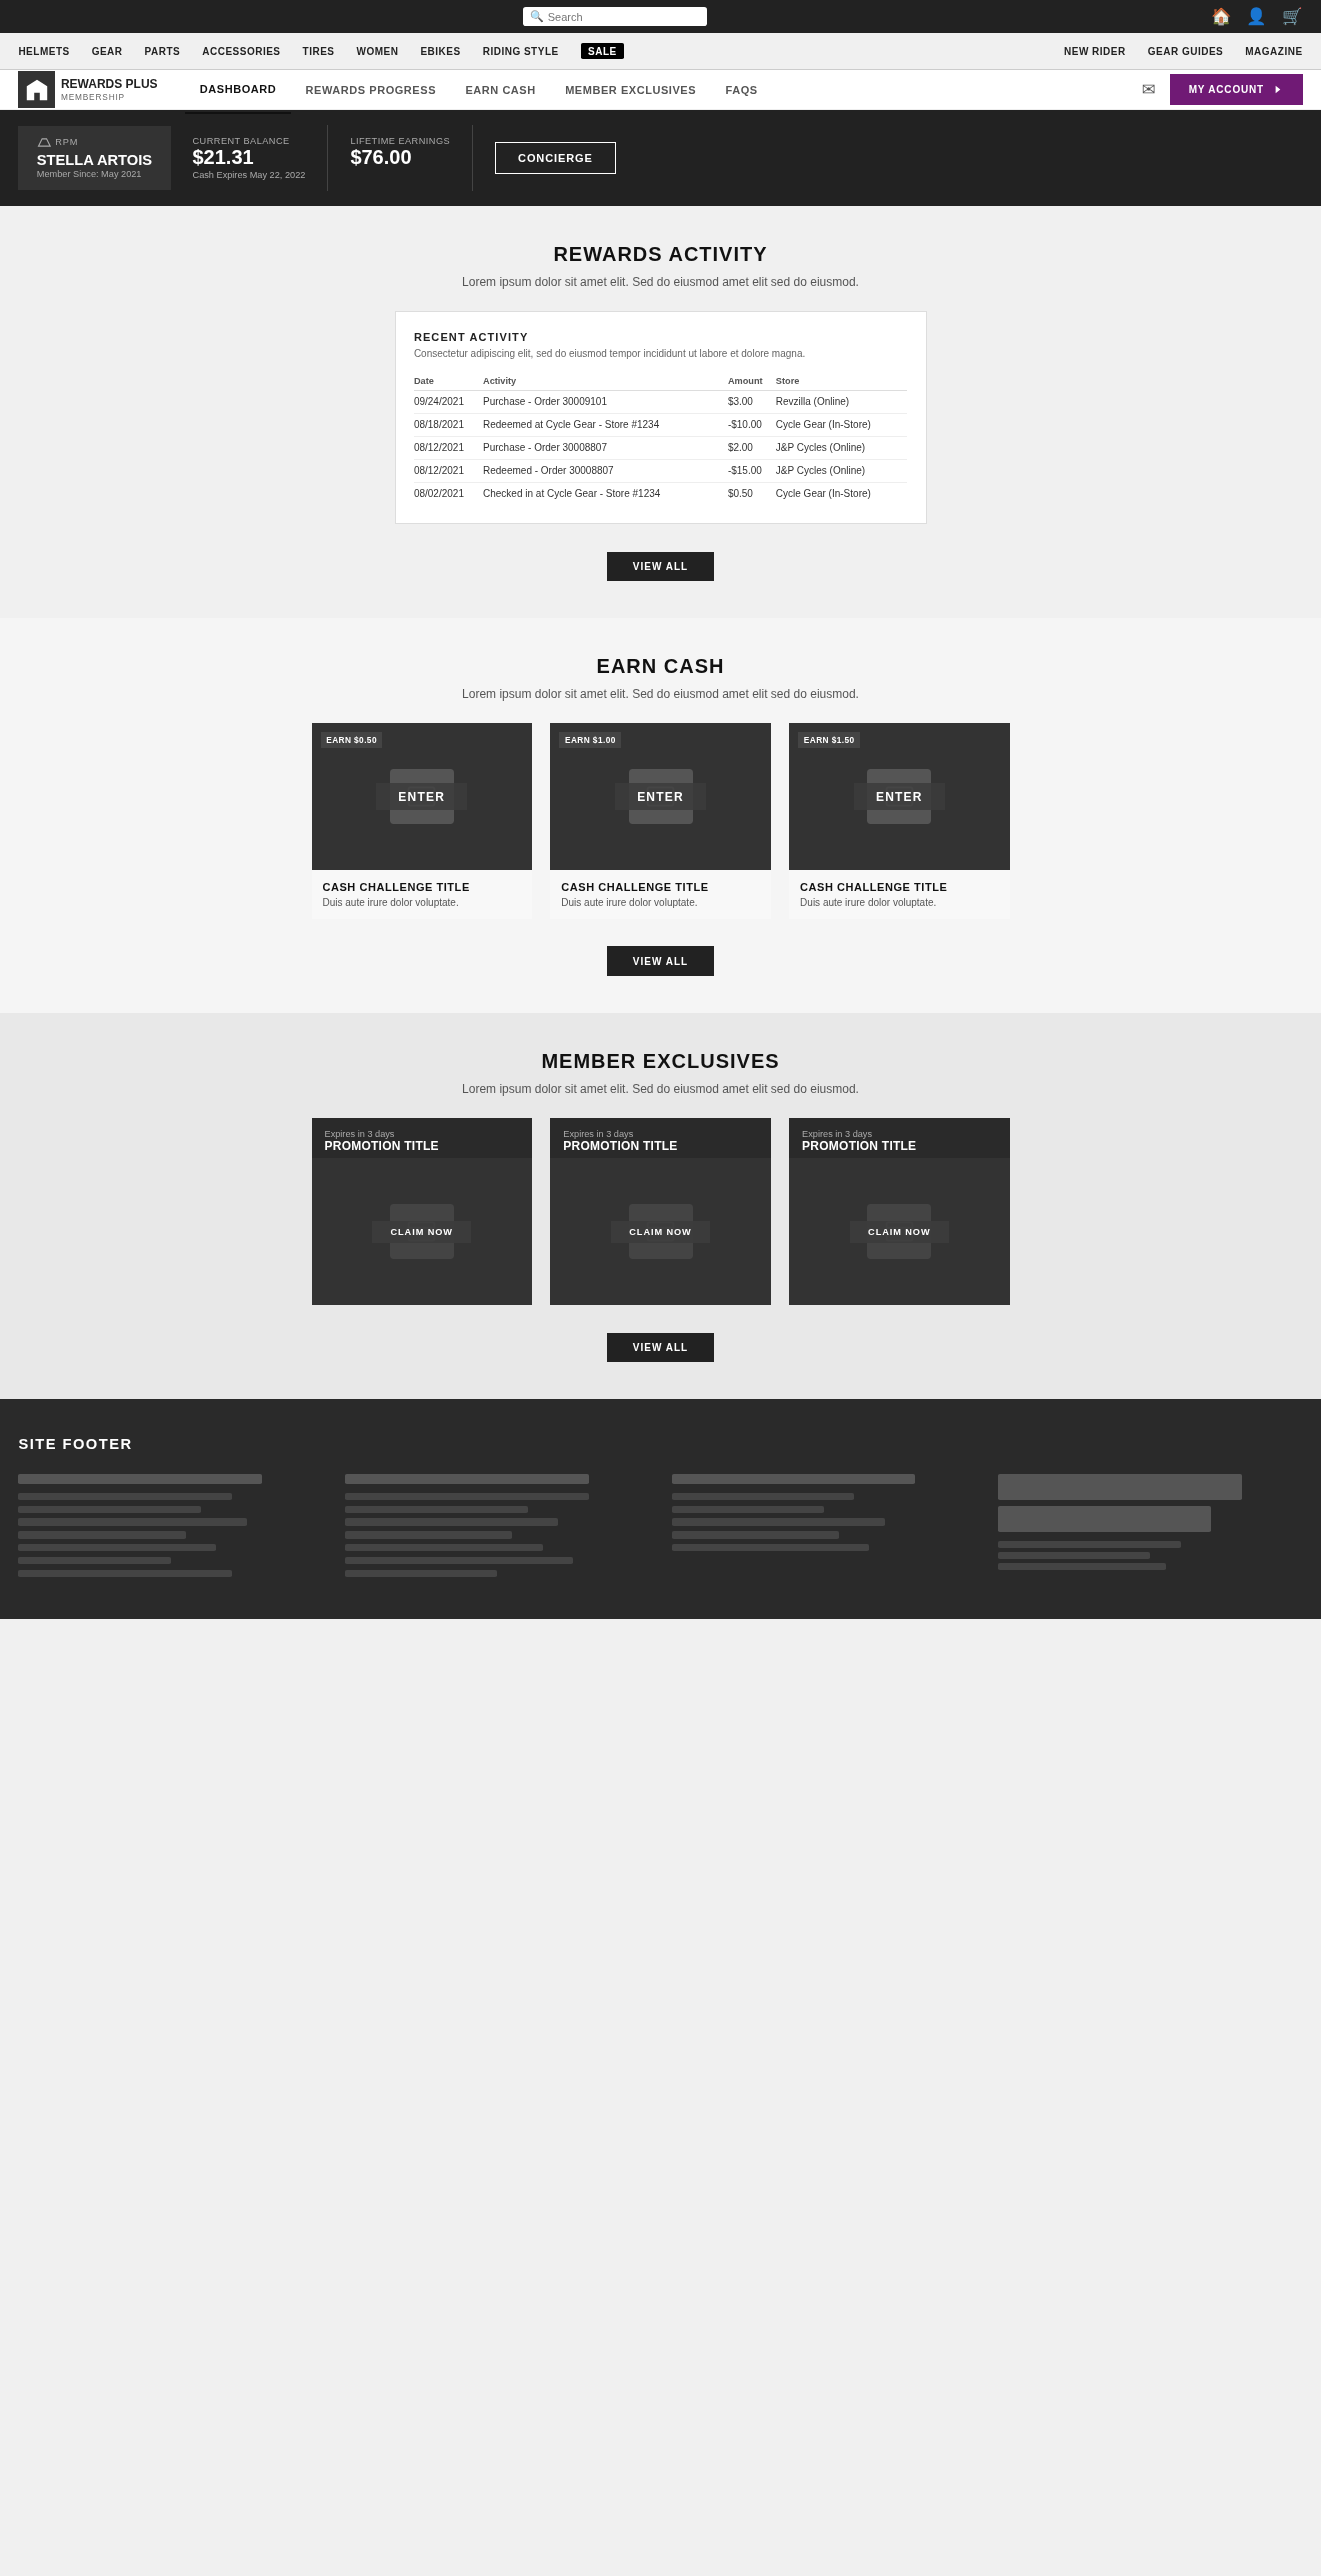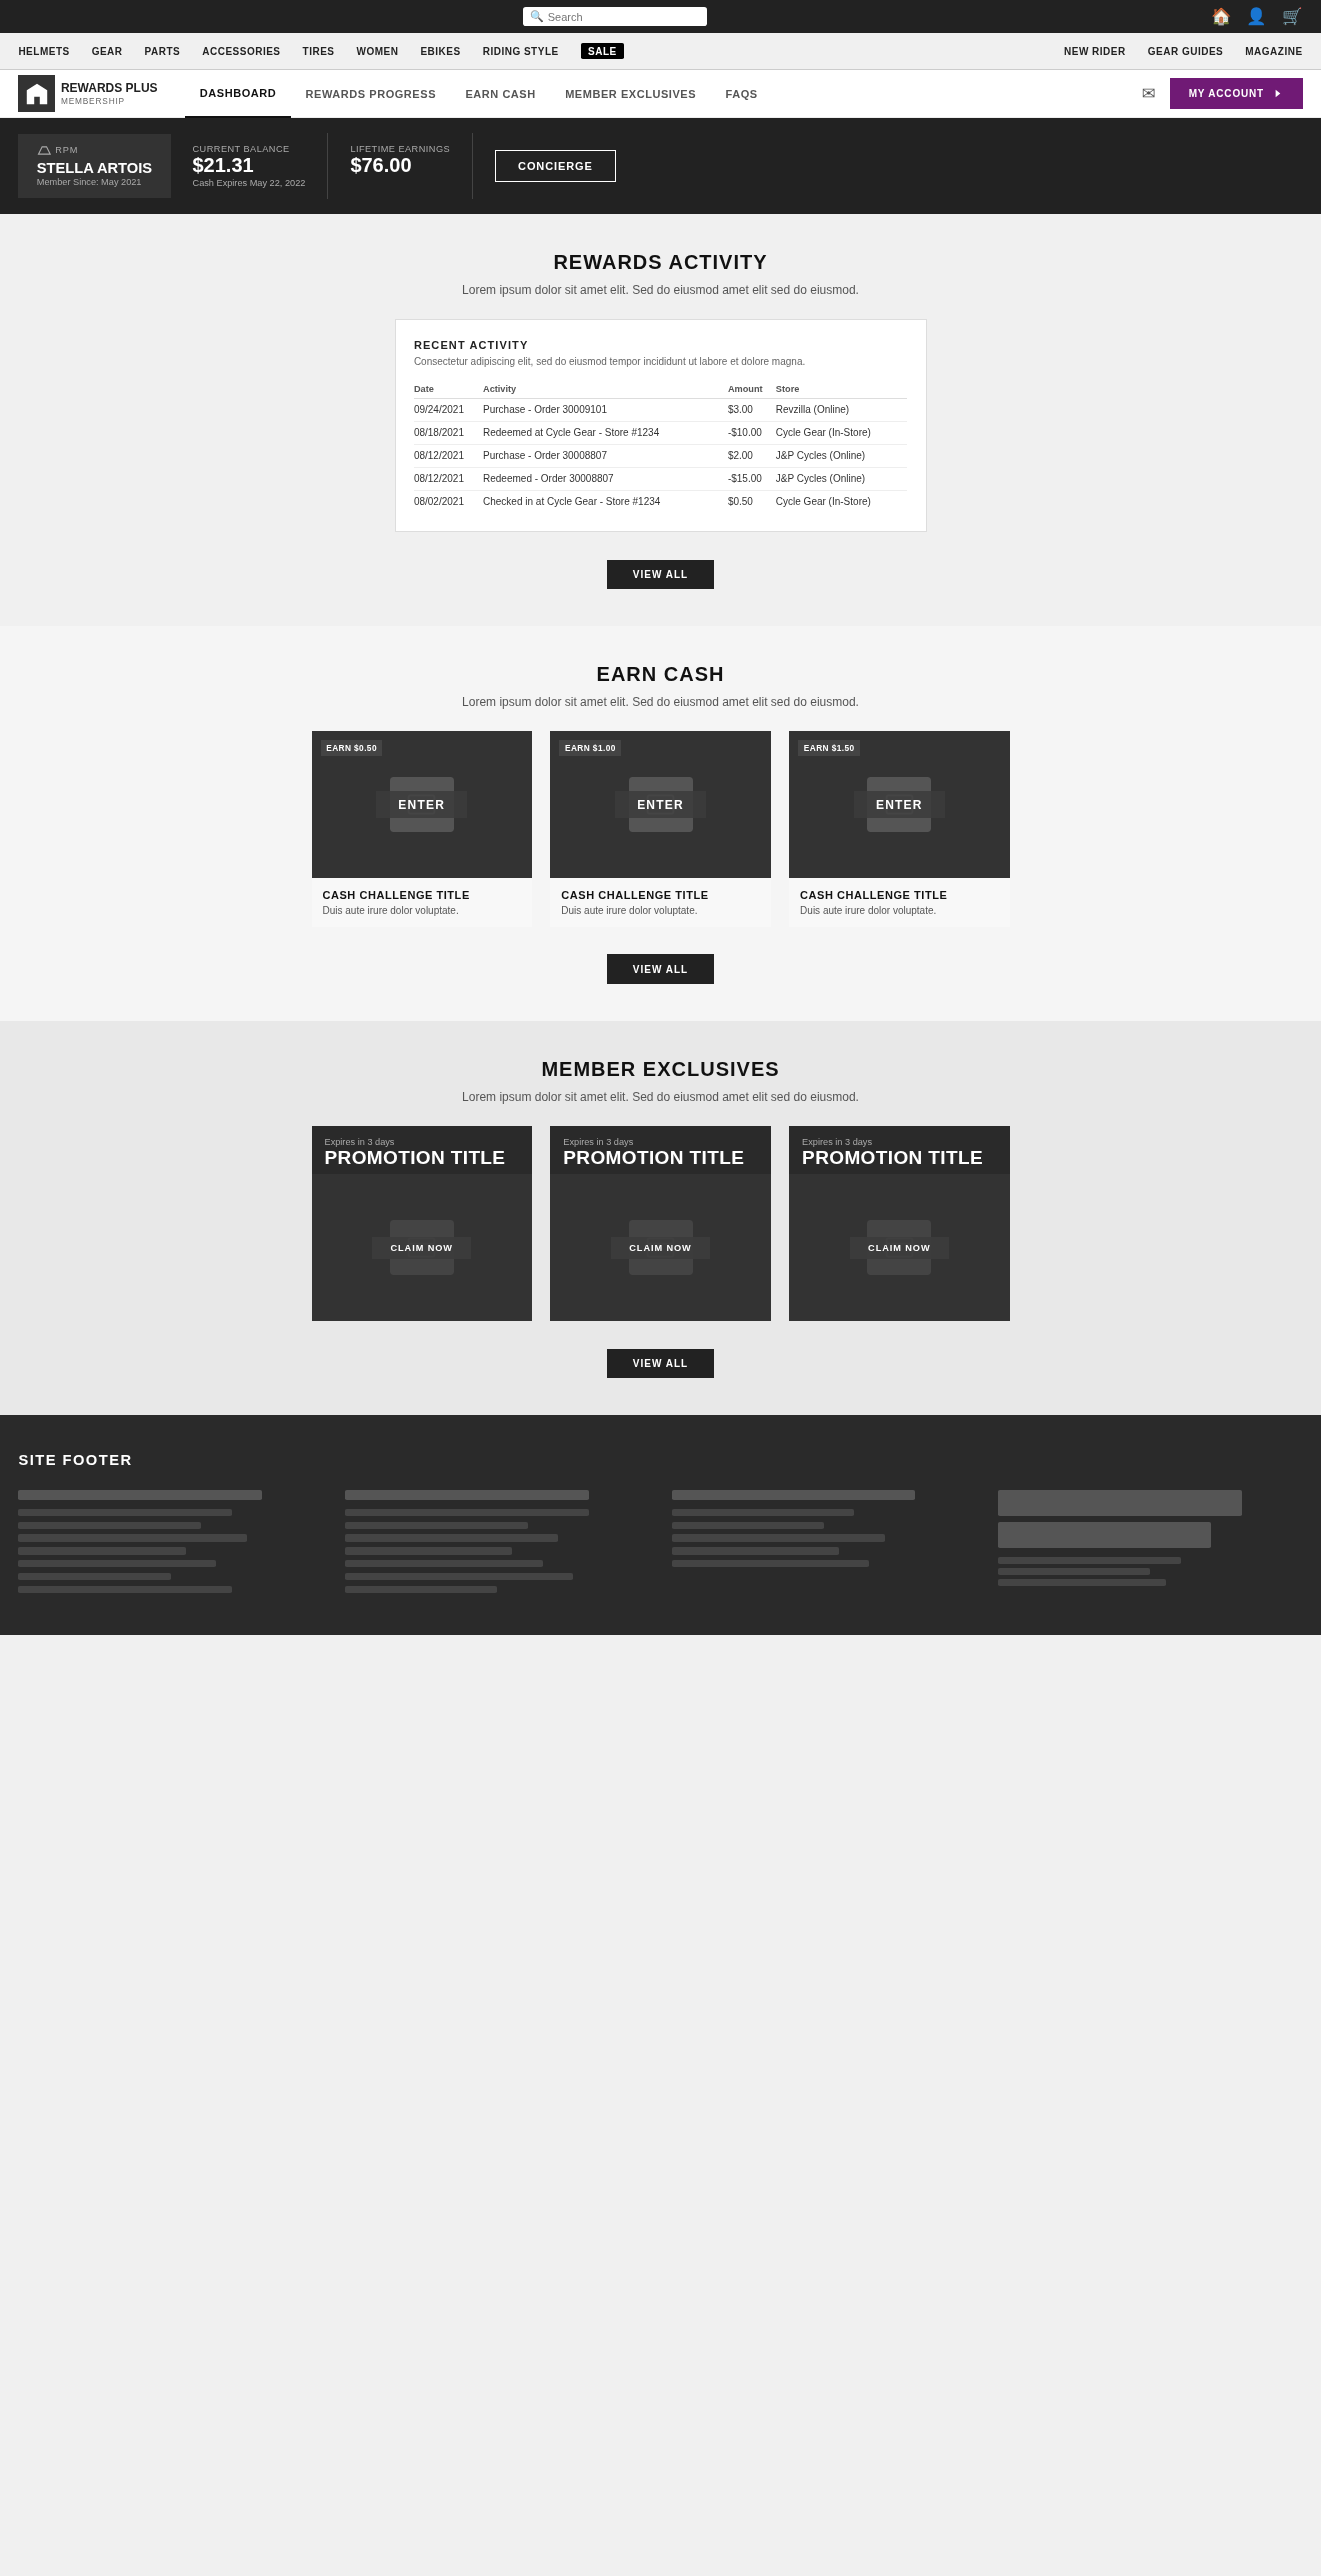--- a/index.html
+++ b/index.html
@@ -13,21 +13,21 @@
     .top-nav-icons { display: flex; align-items: center; gap: 14.7px; }
 
     
     .main-nav { background: #f0f0f0; border-bottom: 0.9px solid #ccc; display: flex; align-items: center; padding: 0 18.4px; height: 37px; gap: 22px; }
     .main-nav a { font-size: 10px; font-weight: bold; text-decoration: none; color: #222; letter-spacing: 0.05em; }
     .main-nav a.sale { background: #000; color: white; padding: 2.8px 7.3px; border-radius: 1.8px; }
     .main-nav-right { margin-left: auto; display: flex; gap: 22px; }
     .main-nav-right a { font-size: 10px; font-weight: bold; text-decoration: none; color: #222; letter-spacing: 0.05em; }
 
     
-    .rewards-nav { background: white; border-bottom: 1.8px solid #eee; display: flex; align-items: center; padding: 0 18.4px; height: 48px; }
+    .rewards-nav { background: white; border-bottom: 1.8px solid #eee; display: flex; align-items: center; padding: 0 18.4px; height: 40px; }
     .rewards-logo { display: flex; align-items: center; gap: 5.5px; margin-right: 27.5px; }
     .rewards-logo-icon { width: 37px; height: 37px; background: #333; display: flex; align-items: center; justify-content: center; }
     .rewards-logo-icon svg { width: 26px; height: 26px; fill: white; }
     .rewards-logo-text { font-size: 12px; font-weight: bold; color: #222; line-height: 1.2; }
     .rewards-logo-sub { font-size: 8.3px; color: #666; letter-spacing: 0.1em; }
     .rewards-nav-links { display: flex; align-items: center; gap: 0; }
     .rewards-nav-links a { font-size: 11px; font-weight: bold; text-decoration: none; color: #555; padding: 0 14.7px; height: 48px; display: flex; align-items: center; letter-spacing: 0.05em; }
     .rewards-nav-links a.active { color: #111; border-bottom: 2.8px solid #111; }
     .rewards-nav-right { margin-left: auto; display: flex; align-items: center; gap: 14.7px; }
     .rewards-nav-envelope { color: #555; font-size: 16.5px; }
@@ -85,21 +85,21 @@
     .cash-card-body { padding: 11px; text-align: left; background: #f8f8f8; }
     .cash-card-title { font-size: 11px; font-weight: bold; letter-spacing: 0.05em; margin-bottom: 3.7px; }
     .cash-card-desc { font-size: 10px; color: #555; }
 
     
     .exclusives-section { padding: 37px 18.4px; background: #e8e8e8; text-align: center; }
     .promo-cards-grid { display: grid; grid-template-columns: repeat(3, 1fr); gap: 18.4px; max-width: 698px; margin: 0 auto 18.4px; }
     .promo-card { background: #2a2a2a; overflow: hidden; color: white; }
     .promo-card-top { padding: 11px 13px 5.5px; text-align: left; }
     .promo-expires { font-size: 9.2px; color: #aaa; }
-    .promo-title { font-size: 19px; font-weight: bold; letter-spacing: 0.02em; }
+    .promo-title { font-size: 12px; font-weight: bold; letter-spacing: 0.02em; }
     .promo-card-image { background: #333; height: 147px; display: flex; align-items: center; justify-content: center; position: relative; }
     .promo-card-icon { width: 64px; height: 55px; background: #444; border-radius: 3.7px; display: flex; align-items: center; justify-content: center; }
     .promo-card-icon svg { width: 33px; height: 33px; fill: #666; }
     .claim-btn { background: rgba(60,60,60,0.9); color: white; font-size: 9.2px; font-weight: bold; padding: 6.4px 18.4px; letter-spacing: 0.1em; border: none; cursor: pointer; position: absolute; }
 
     
     .site-footer { background: #2a2a2a; color: #aaa; padding: 37px 18.4px; }
     .footer-title { font-size: 14.7px; font-weight: bold; color: #ffffff; letter-spacing: 0.1em; margin-bottom: 22px; }
     .footer-grid { display: grid; grid-template-columns: repeat(4, 1fr); gap: 22px; }
     .footer-col-title { width: 80%; height: 9.2px; background: #555; border-radius: 1.8px; margin-bottom: 9.2px; }

